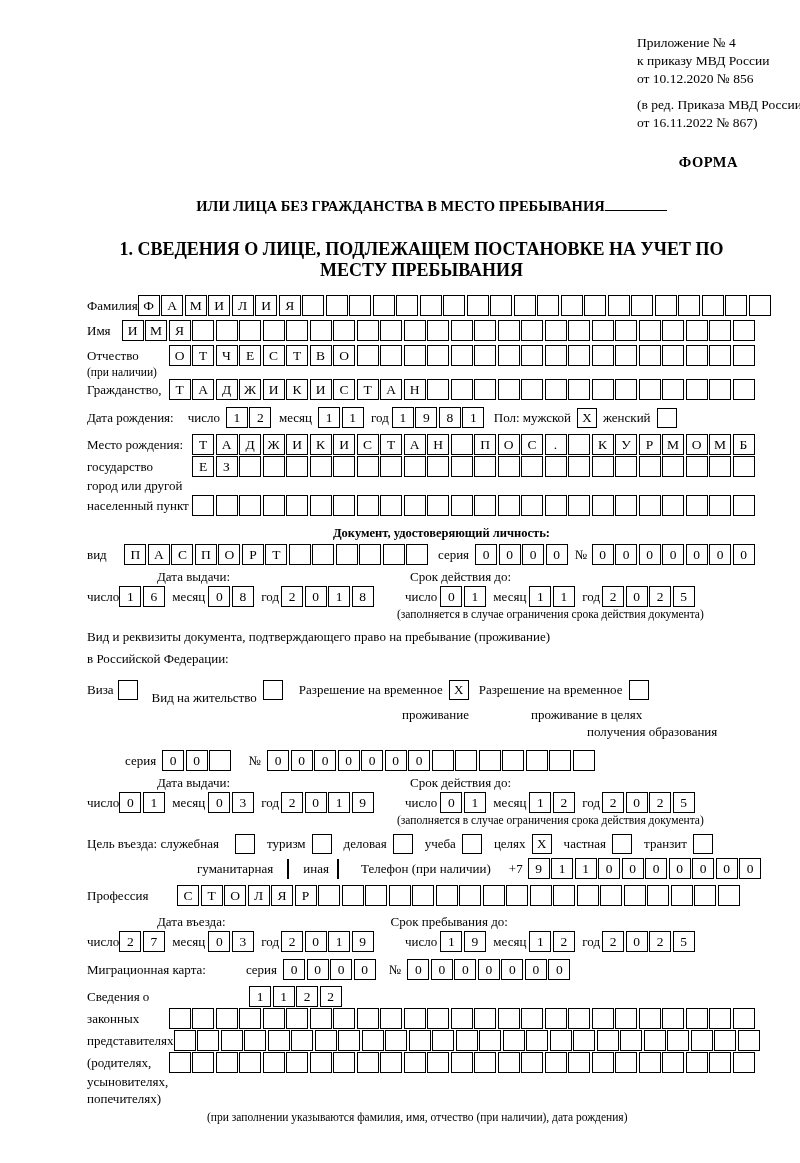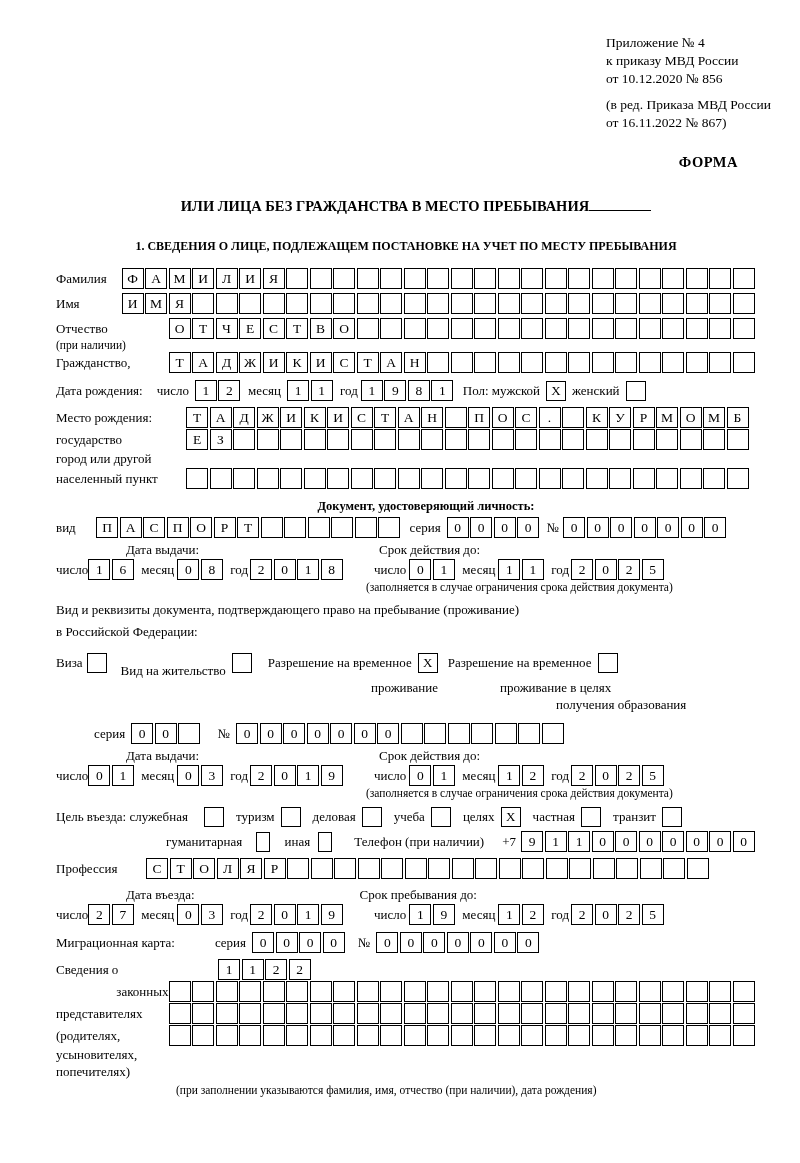--- a/index.html
+++ b/index.html
@@ -8,21 +8,21 @@
     height:1163px;
     font-family:"Liberation Serif", serif;
     color:#000;
     position:relative;
   }
   .page{
     width:800px;
     height:991px;
     position:relative;
     box-sizing:border-box;
-    padding:34px 44px 10px 36px;
+    padding:34px 44px 10px 67px;
   }
   .header-block{
     text-align:left;
     font-size:13.5px;
     line-height:1.32;
     width:230px;
     margin-left:570px;
   }
   .header-block div{white-space:nowrap;}
   .header-sub{margin-top:9px;}
@@ -39,21 +39,21 @@
     font-weight:bold;
     font-size:14.5px;
     line-height:1.45;
     margin-top:25px;
     padding-left:40px;
   }
   .title .u{display:inline-block;border-bottom:1px solid #000;width:62px;height:13px;vertical-align:baseline;}
   .section-title{
     text-align:center;
     font-weight:bold;
-    font-size:12px;
+    font-size:18px;
     margin-top:22px;
     padding-left:20px;
   }
   .row{
     display:flex;
     align-items:center;
     margin-top:4px;
     font-size:13px;
     white-space:nowrap;
   }
@@ -665,21 +665,21 @@
   <div class="row" style="margin-top:6px;gap:32px;">
     <span class="lbl" style="width:130px;padding-left:20px;">Сведения о</span>
     <span class="cells" id="legal-row1">
         <span class="cell">1</span>
         <span class="cell">1</span>
         <span class="cell">2</span>
         <span class="cell">2</span>
       </span>
   </div>
   <div class="row" style="margin-top:1px;">
-    <span class="lbl" style="width:130px;padding-left:20px;text-align:right;">законных</span>
+    <span class="lbl" style="width:130px;padding-left:20px;">законных</span>
     <span class="cells" id="legal-row2">
         <span class="cell"></span>
         <span class="cell"></span>
         <span class="cell"></span>
         <span class="cell"></span>
         <span class="cell"></span>
         <span class="cell"></span>
         <span class="cell"></span>
         <span class="cell"></span>
         <span class="cell"></span>

